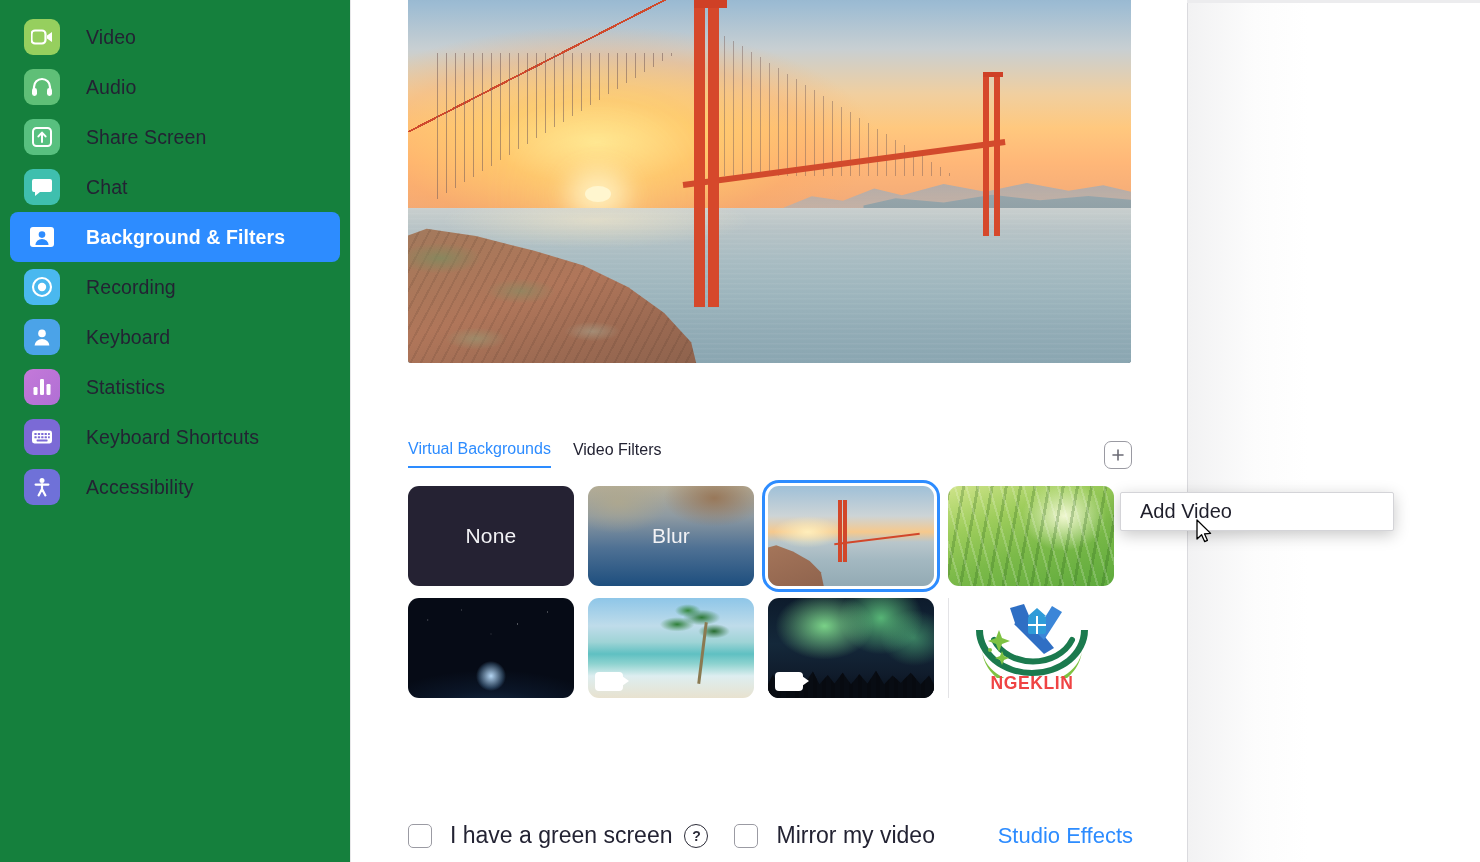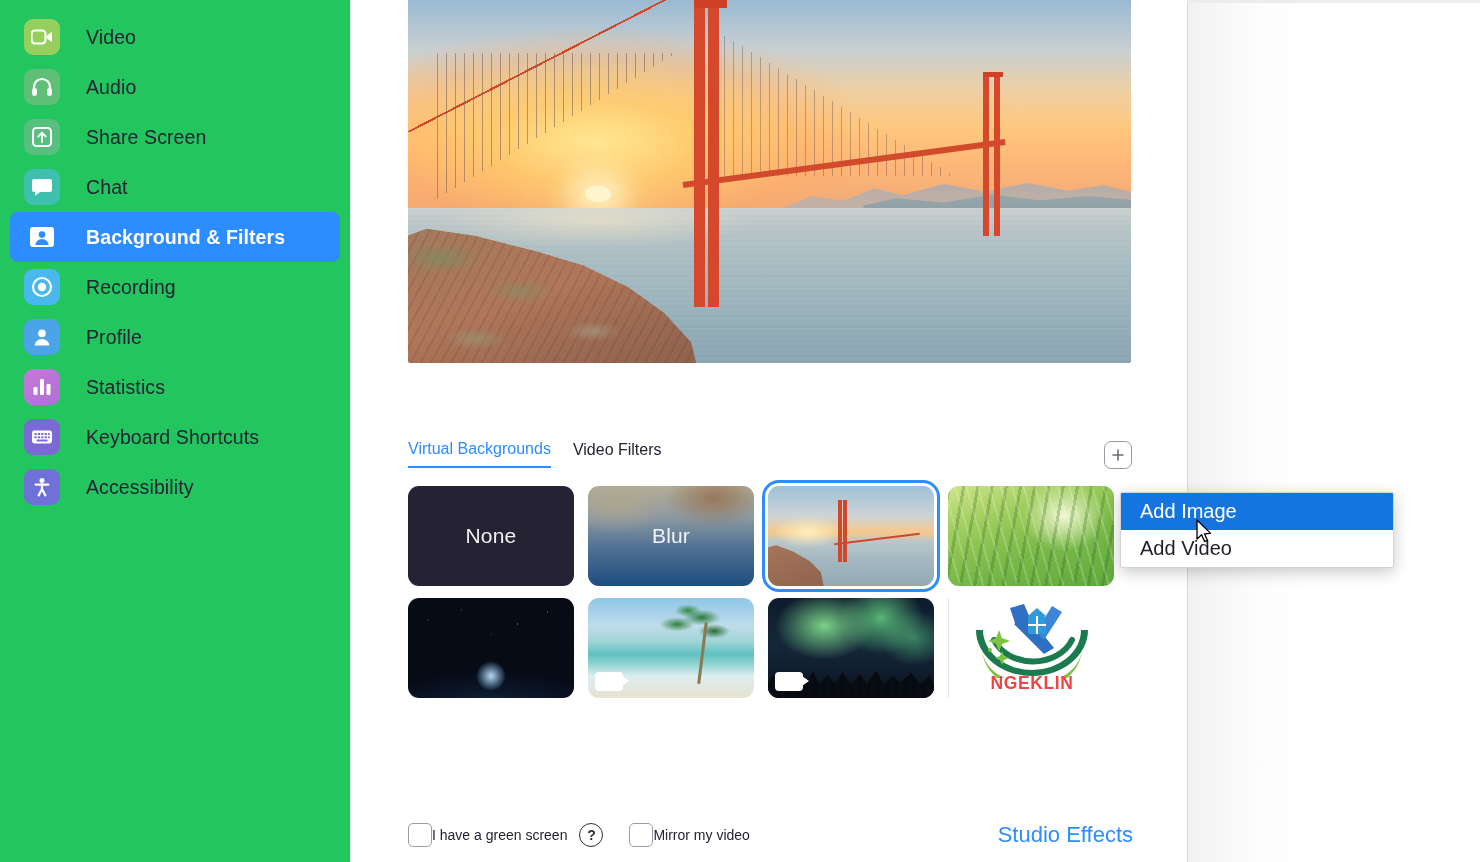--- a/index.html
+++ b/index.html
@@ -7,21 +7,21 @@
     width:1480px;height:862px;overflow:hidden;
     background:#ffffff;
     font-family:"Liberation Sans", sans-serif;
     -webkit-font-smoothing:antialiased;
   }
   .app{position:relative;width:1480px;height:862px;background:#fff;}
 
   
   .sidebar{
     position:absolute;left:0;top:0;width:351px;height:862px;
-    background:#22c55e;
+    background:#15803d;
     border-right:1px solid #e7e7e9;
     box-sizing:border-box;
     padding-top:12px;
   }
   .nav-item{
     position:relative;display:flex;align-items:center;
     height:50px;margin:0 10px;border-radius:8px;
     padding-left:14px;box-sizing:border-box;cursor:pointer;
   }
   .nav-item.active{background:#2d8cff;}
@@ -258,21 +258,21 @@
 
   
   .bottom{
     position:absolute;left:408px;top:822px;width:725px;
     display:flex;align-items:center;
   }
   .cbox{
     width:22px;height:22px;border:1.6px solid #9b9ba3;border-radius:5px;
     background:#fff;cursor:pointer;flex:0 0 22px;
   }
-  .ctext{font-size:14px;color:#232333;margin-left:0;white-space:nowrap;}
+  .ctext{font-size:23px;color:#232333;margin-left:18px;white-space:nowrap;}
   .help{
     width:22px;height:22px;border:1.7px solid #2c2c38;border-radius:50%;
     margin-left:12px;display:flex;align-items:center;justify-content:center;
     font-size:14px;color:#2c2c38;cursor:pointer;flex:0 0 22px;font-weight:bold;
   }
   .studio{
     margin-left:auto;color:#2d8cff;font-size:22px;cursor:pointer;white-space:nowrap;
   }
 
   
@@ -361,21 +361,21 @@
       <span class="nav-label">Recording</span>
     </div>
 
     <div class="nav-item">
       <span class="nav-ico" style="background:#4ba3e8">
         <svg width="22" height="22" viewBox="0 0 22 22">
             <circle cx="11" cy="7.4" r="3.8" fill="#fff"></circle>
             <path d="M3.6 19.6 a7.4 6.6 0 0 1 14.8 0 z" fill="#fff"></path>
           </svg>
       </span>
-      <span class="nav-label">Profile</span>
+      <span class="nav-label">Keyboard</span>
     </div>
 
     <div class="nav-item">
       <span class="nav-ico" style="background:linear-gradient(135deg,#c479d9,#b06fd4)">
         <svg width="20" height="18" viewBox="0 0 20 18">
             <rect x="1.5" y="9" width="4" height="8" rx="1.3" fill="#fff"></rect>
             <rect x="8" y="1" width="4" height="16" rx="1.3" fill="#fff"></rect>
             <rect x="14.5" y="6" width="4" height="11" rx="1.3" fill="#fff"></rect>
           </svg>
       </span>
@@ -506,21 +506,20 @@
   <div class="bottom">
     <div class="cbox"></div>
     <div class="ctext">I have a green screen</div>
     <div class="help">?</div>
     <div class="cbox" style="margin-left:26px"></div>
     <div class="ctext">Mirror my video</div>
     <div class="studio">Studio Effects</div>
   </div>
 
   <div class="ctxmenu">
-    <div class="ctxitem hl">Add Image</div>
     <div class="ctxitem">Add Video</div>
   </div>
 
   <svg class="cursor" viewBox="0 0 18 26">
     <path d="M1 1 L1 20 L5.6 15.8 L8.6 22.6 L11.4 21.3 L8.5 14.8 L14.6 14.4 Z" fill="#fff" stroke="#000" stroke-width="1.3" stroke-linejoin="round"></path>
   </svg>
 
 </div>
 
 </body></html>

